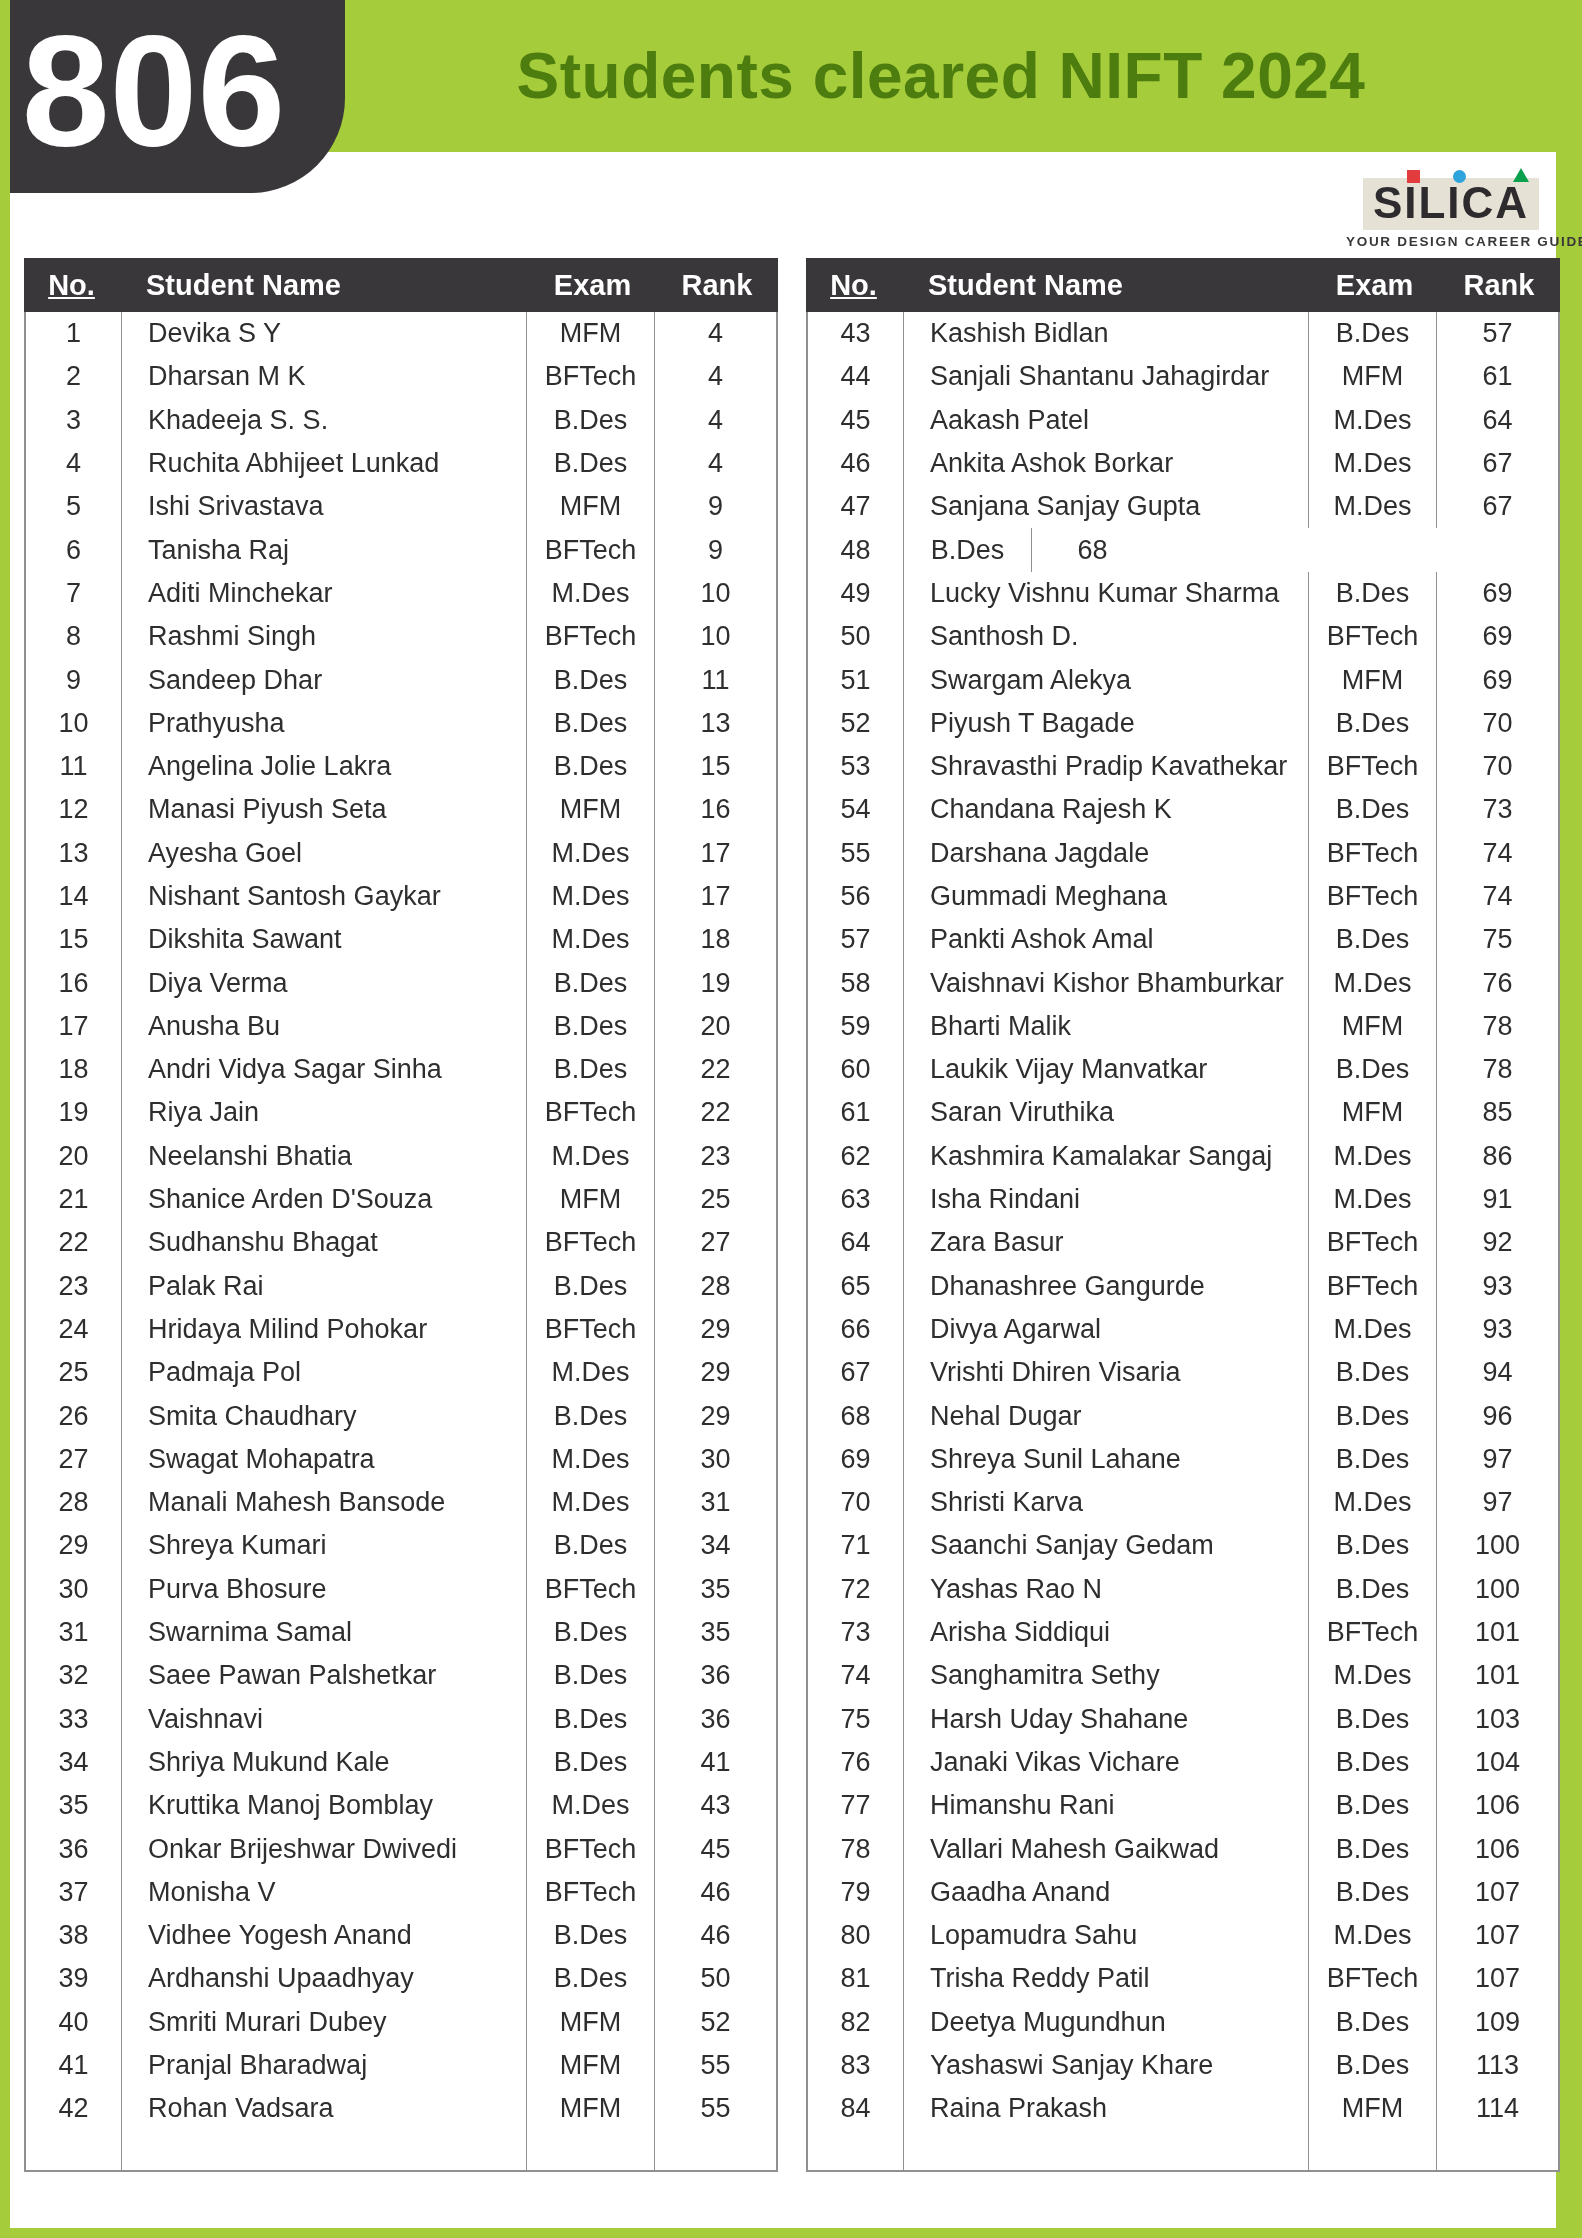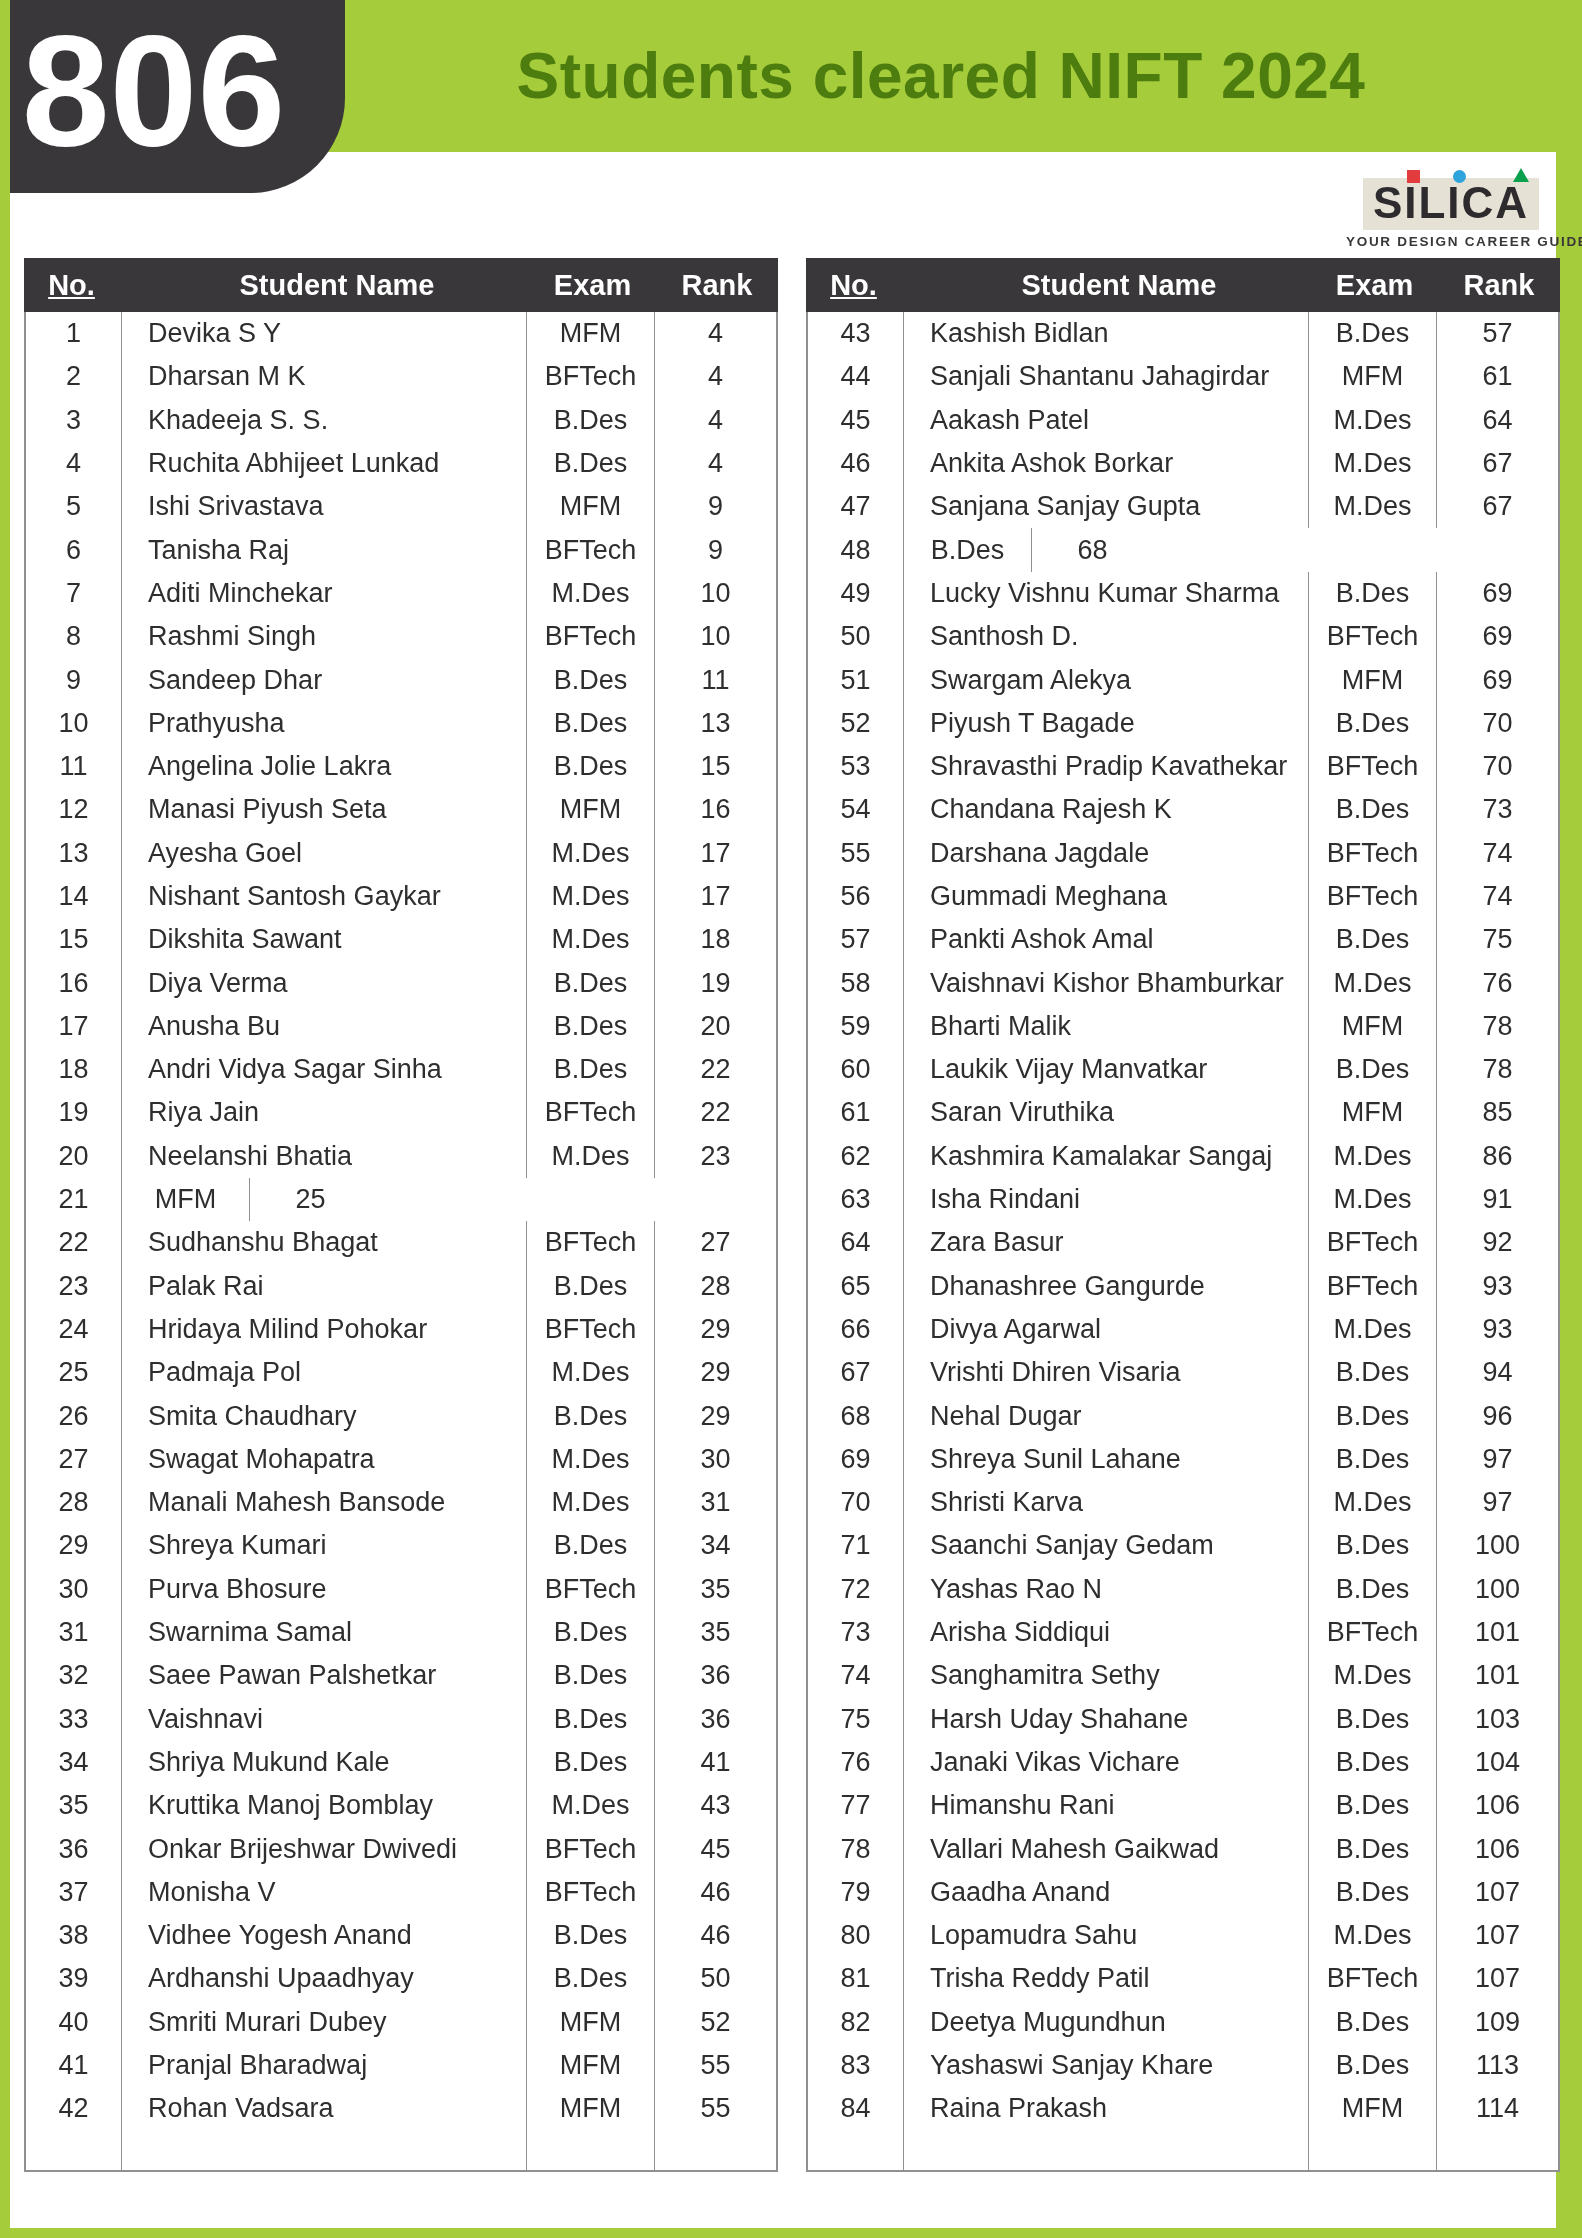--- a/index.html
+++ b/index.html
@@ -44,21 +44,21 @@
   .row.filler{flex:1 1 auto;height:auto;}
   .c-no{width:96px;text-align:center;box-sizing:border-box;border-right:1px solid #909090;
     align-self:stretch;display:flex;align-items:center;justify-content:center;}
   .c-name{flex:1;padding-left:26px;box-sizing:border-box;border-right:1px solid #909090;
     align-self:stretch;display:flex;align-items:center;text-align:left;}
   .c-exam{width:128px;text-align:center;box-sizing:border-box;border-right:1px solid #909090;
     align-self:stretch;display:flex;align-items:center;justify-content:center;}
   .c-rank{width:121px;text-align:center;box-sizing:border-box;
     align-self:stretch;display:flex;align-items:center;justify-content:center;}
   .h-no{width:96px;text-align:center;text-decoration:underline;}
-  .h-name{flex:1;padding-left:26px;text-align:center;}
+  .h-name{flex:1;padding-left:26px;}
   .h-exam{width:128px;text-align:center;}
   .h-rank{width:121px;text-align:center;}
 </style>
 </head>
 <body>
 
 <div class="green-band"></div>
 <div class="frame frame-left"></div>
 <div class="frame frame-right"></div>
 <div class="frame frame-bottom"></div>
@@ -202,20 +202,21 @@
         <div class="c-rank">22</div>
       </div>
       <div class="row">
         <div class="c-no">20</div>
         <div class="c-name">Neelanshi Bhatia</div>
         <div class="c-exam">M.Des</div>
         <div class="c-rank">23</div>
       </div>
       <div class="row">
         <div class="c-no">21</div>
+        <div class="c-name">Shanice Arden D'Souza</div>
         <div class="c-exam">MFM</div>
         <div class="c-rank">25</div>
       </div>
       <div class="row">
         <div class="c-no">22</div>
         <div class="c-name">Sudhanshu Bhagat</div>
         <div class="c-exam">BFTech</div>
         <div class="c-rank">27</div>
       </div>
       <div class="row">

